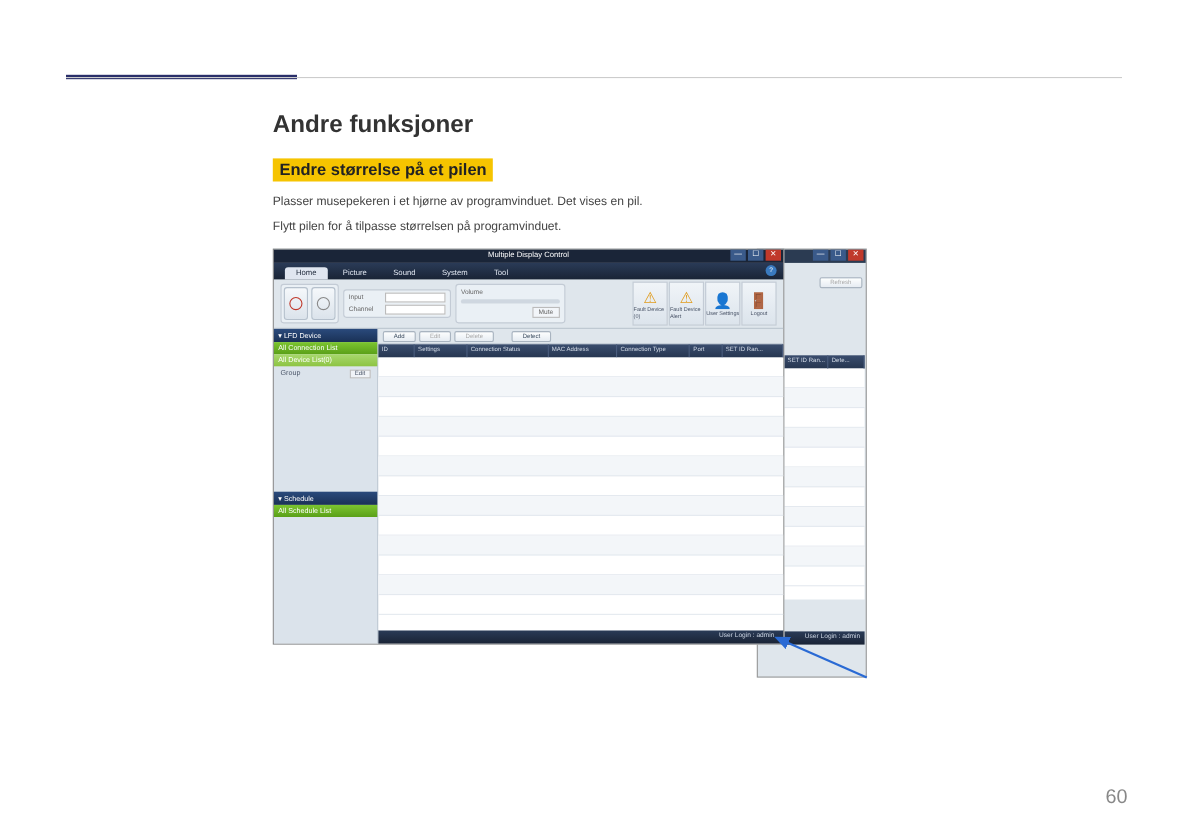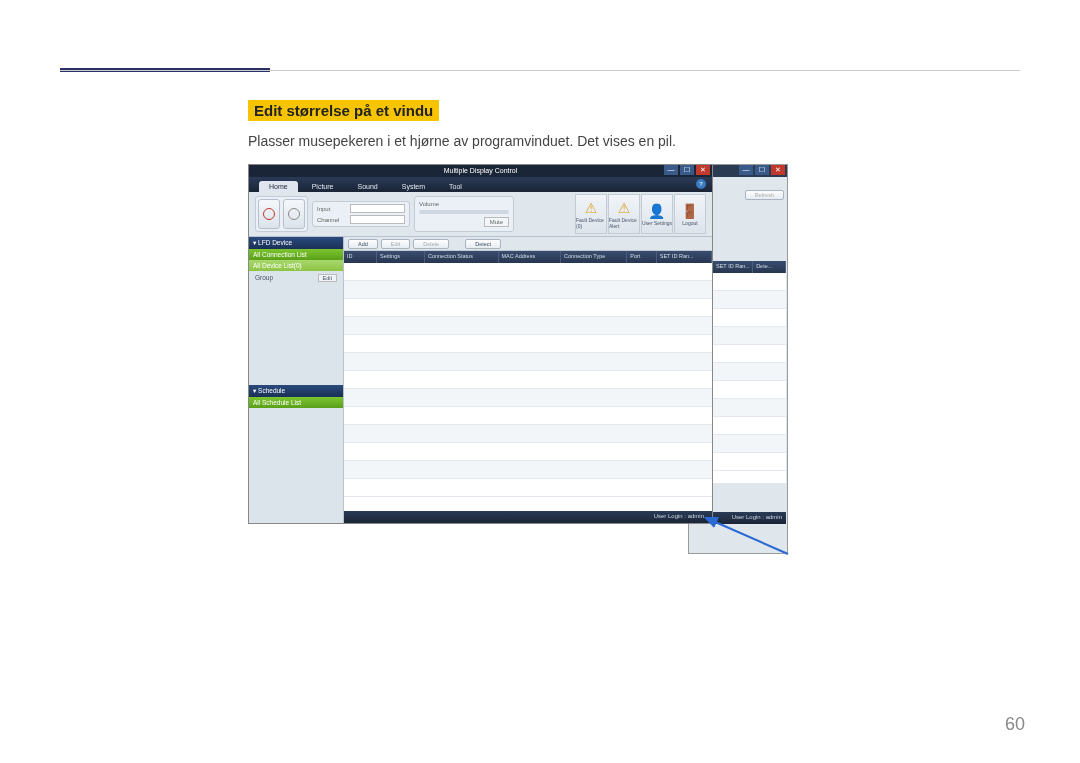--- a/index.html
+++ b/index.html
@@ -42,21 +42,21 @@
   .heading2 {
     display: inline-block;
     background: #f6c400;
     color: #222;
     font-weight: bold;
     font-size: 15px;
     padding: 2px 6px;
     margin-bottom: 10px;
   }
   .body-text {
-    font-size: 14px;
+    font-size: 11px;
     color: #444;
     margin-bottom: 6px;
     line-height: 1.5;
   }
   .screenshot-wrap {
     position: relative;
     margin-top: 12px;
     width: 540px;
     height: 395px;
   }
@@ -124,22 +124,24 @@
   .arrow-svg{position:absolute; top:345px; left:455px; width:100px; height:50px; pointer-events:none;}
   .page-num{position:absolute; bottom:28px; right:55px; font-size:18px; color:#888;}
 </style>
 </head>
 <body>
 
 <div class="top-rule"></div>
 <div class="hr-line"></div>
 
 <div class="content">
-  <div class="heading2">Edit størrelse på et vindu</div>
+  <h1 class="heading1">Andre funksjoner</h1>
+  <div class="heading2">Endre størrelse på et pilen</div>
   <p class="body-text">Plasser musepekeren i et hjørne av programvinduet. Det vises en pil.</p>
+  <p class="body-text">Flytt pilen for å tilpasse størrelsen på programvinduet.</p>
 
   <div class="screenshot-wrap">
 
     <div class="win-back">
       <div class="win-back-title"></div>
       <div class="win-back-ctrls">
         <span class="mini">—</span>
         <span class="maxi">☐</span>
         <span class="closex">✕</span>
       </div>

